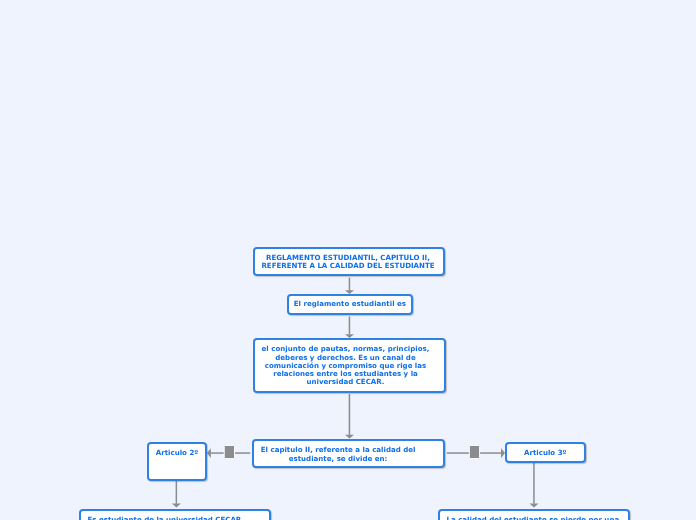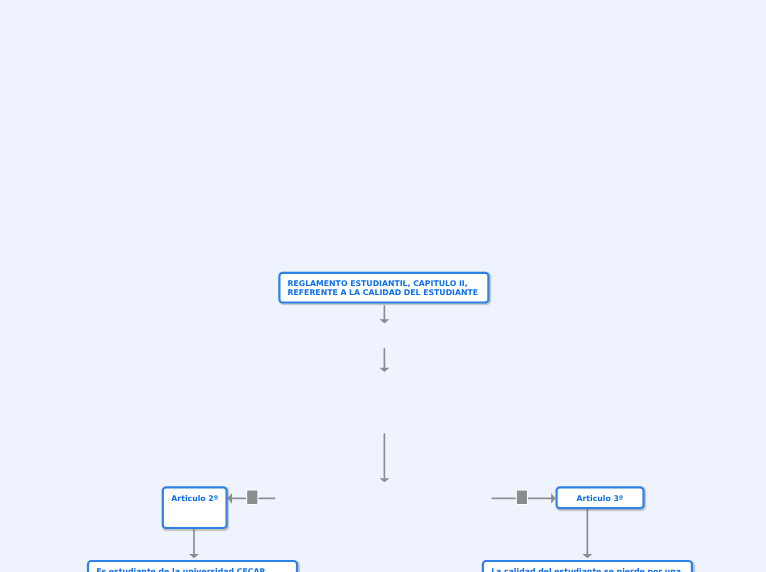--- a/index.html
+++ b/index.html
@@ -5,21 +5,21 @@
 <style>
   html,body{margin:0;padding:0;}
   body{width:696px;height:520px;background:#eff3fd;overflow:hidden;
        font-family:"DejaVu Sans",sans-serif;-webkit-font-smoothing:antialiased;}
   #canvas{position:relative;width:696px;height:520px;}
   svg.links{position:absolute;left:0;top:0;width:696px;height:520px;}
   .node{position:absolute;box-sizing:border-box;background:#ffffff;
         border:2px solid #2e82e6;border-radius:4px;color:#0f6fe8;
         font-weight:bold;font-size:7.05px;line-height:8.25px;
         box-shadow:1px 1px 1px rgba(90,78,60,.30);}
-  .node .txt{position:absolute;white-space:pre;transform:translateZ(0);}
+  .node .txt{position:absolute;white-space:pre;transform:translateZ(0);text-align:center;}
   .node.ctr .txt{left:0;right:0;text-align:center;}
 </style>
 </head>
 <body>
 
 <div id="canvas">
 
   <svg class="links" viewBox="0 0 696 520" shape-rendering="geometricPrecision">
     <g fill="#8b8c90" stroke="none">
       <g>
@@ -53,26 +53,40 @@
         <path d="M529.5 503.6 L538.5 503.6 L534.0 507.5 Z"></path>
       </g>
     </g>
   </svg>
 
   <div class="node" style="left:252.8px;top:246.6px;width:192.2px;height:29.4px;">
     <span class="txt" style="left:6.6px;top:5.4px;">REGLAMENTO ESTUDIANTIL, CAPITULO II,
 REFERENTE A LA CALIDAD DEL ESTUDIANTE</span>
   </div>
 
+  <div class="node ctr" style="left:286.8px;top:294px;width:126.2px;height:20.6px;">
+    <span class="txt" style="top:4.3px;">El reglamento estudiantil es</span>
+  </div>
 
+  <div class="node" style="left:253px;top:338.3px;width:192.5px;height:55px;">
+    <span class="txt" style="left:6.6px;top:5.1px;">el conjunto de pautas, normas, principios,
+deberes y derechos. Es un canal de
+comunicación y compromiso que rige las
+relaciones entre los estudiantes y la
+universidad CECAR.</span>
+  </div>
 
   <div class="node ctr" style="left:146.9px;top:441.9px;width:60.3px;height:39px;">
     <span class="txt" style="top:5.6px;">Articulo 2º</span>
   </div>
 
+  <div class="node" style="left:252.2px;top:438.8px;width:192.6px;height:29.6px;">
+    <span class="txt" style="left:6.6px;top:5.6px;">El capitulo II, referente a la calidad del
+estudiante, se divide en:</span>
+  </div>
 
   <div class="node ctr" style="left:504.8px;top:441.9px;width:81px;height:20.7px;">
     <span class="txt" style="top:5.6px;">Articulo 3º</span>
   </div>
 
   <div class="node" style="left:78.9px;top:508.9px;width:192.6px;height:28.3px;">
     <span class="txt" style="left:6.6px;top:5.1px;">Es estudiante de la universidad CECAR</span>
   </div>
 
   <div class="node" style="left:437.9px;top:508.9px;width:192.3px;height:28.3px;">

